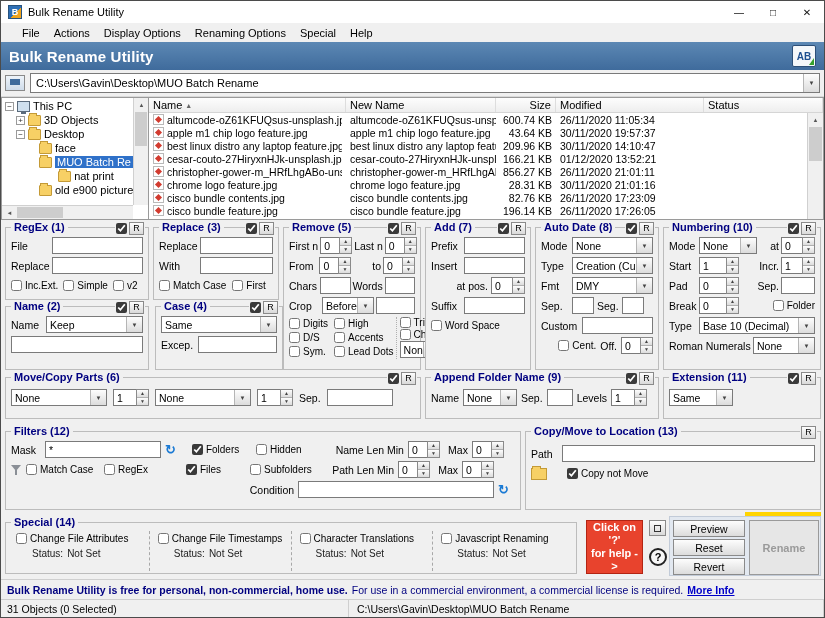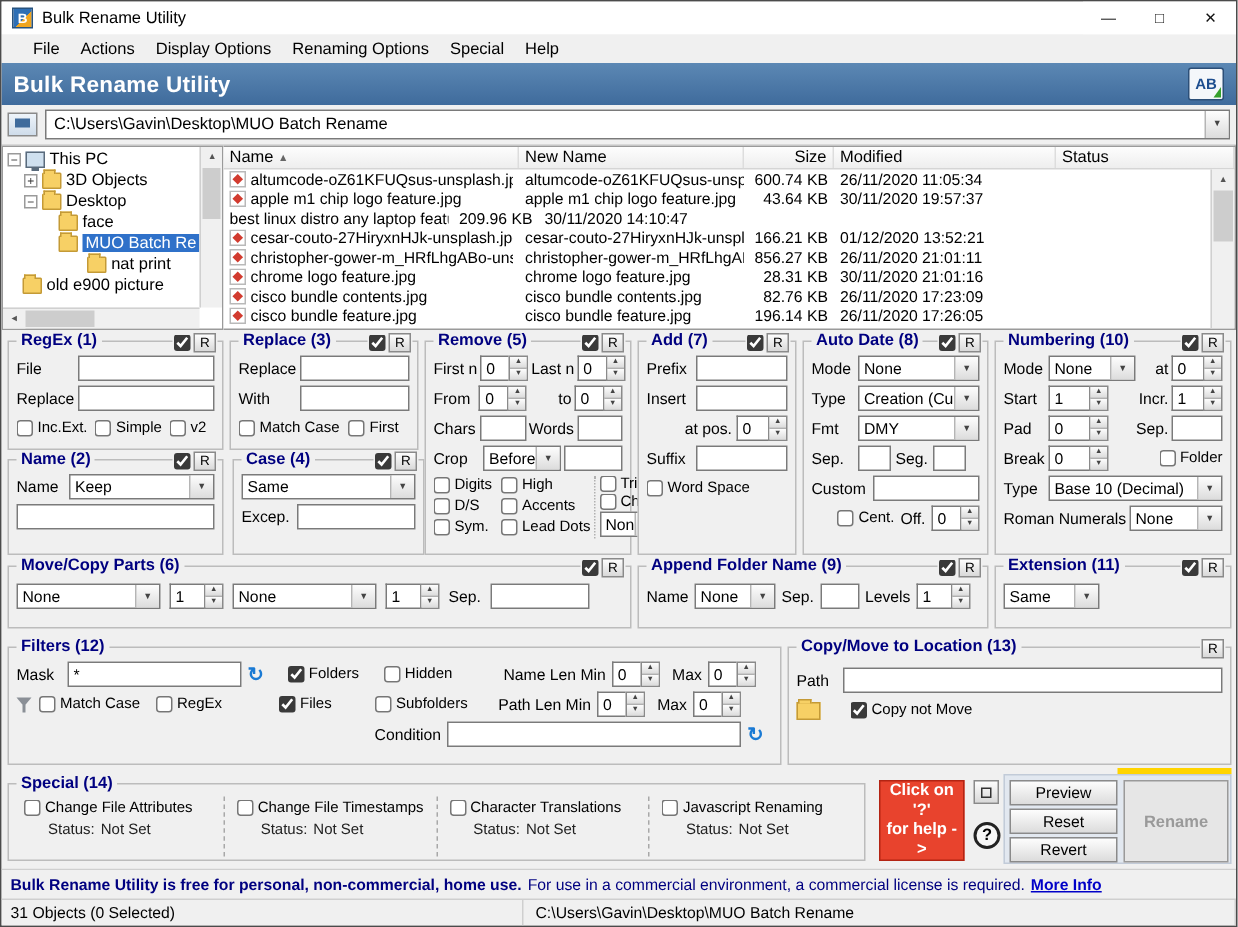--- a/index.html
+++ b/index.html
@@ -164,21 +164,21 @@
           <div class="tree-row sel" style="padding-left: 24px;">
             <span class="exp" style="visibility: hidden;"></span>
             <span class="ticon ti-folder"></span>
             <span class="tree-lbl">MUO Batch Re</span>
           </div>
           <div class="tree-row" style="padding-left: 24px; justify-content: center;">
             <span class="exp" style="visibility: hidden;"></span>
             <span class="ticon ti-folder"></span>
             <span class="tree-lbl">nat print</span>
           </div>
-          <div class="tree-row" style="">
+          <div class="tree-row" style="padding-left: 24px;">
             <span class="exp" style="visibility: hidden;"></span>
             <span class="ticon ti-folder"></span>
             <span class="tree-lbl">old e900 picture</span>
           </div>
         </div>
       <div class="vscroll">
         <span class="sc-btn">▲</span>
         <span class="sc-thumb-v"></span>
       </div>
       <div class="hscroll">
@@ -221,20 +221,24 @@
             <span class="fl-cell c-name" style="display:flex;align-items:center">
               <span class="fico"></span>
               <span style="overflow:hidden;white-space:nowrap">apple m1 chip logo feature.jpg</span>
             </span>
             <span class="fl-cell c-new">apple m1 chip logo feature.jpg</span>
             <span class="fl-cell c-size">43.64 KB</span>
             <span class="fl-cell c-mod">30/11/2020 19:57:37</span>
             <span class="fl-cell c-status"></span>
           </div>
           <div class="fl-row">
+            <span class="fl-cell c-name" style="display:flex;align-items:center">
+              <span class="fico"></span>
+              <span style="overflow:hidden;white-space:nowrap">best linux distro any laptop feature.jpg</span>
+            </span>
             <span class="fl-cell c-new">best linux distro any laptop feature...</span>
             <span class="fl-cell c-size">209.96 KB</span>
             <span class="fl-cell c-mod">30/11/2020 14:10:47</span>
             <span class="fl-cell c-status"></span>
           </div>
           <div class="fl-row">
             <span class="fl-cell c-name" style="display:flex;align-items:center">
               <span class="fico"></span>
               <span style="overflow:hidden;white-space:nowrap">cesar-couto-27HiryxnHJk-unsplash.jpg</span>
             </span>

